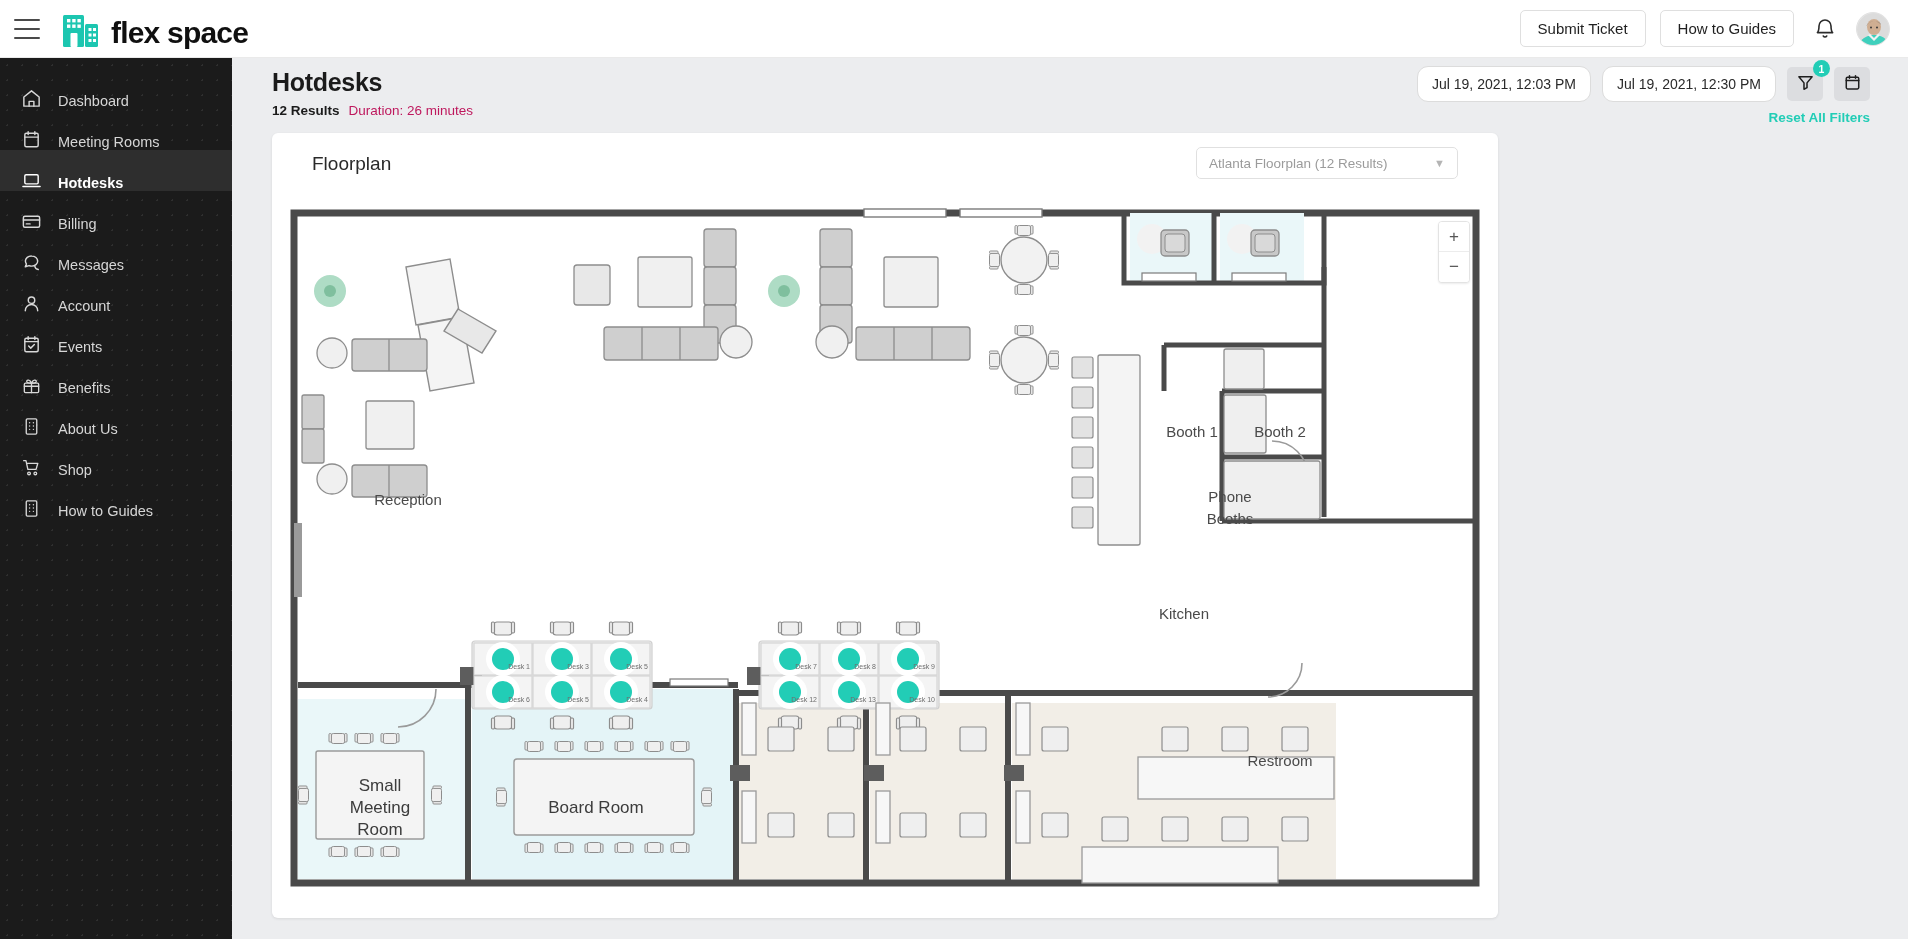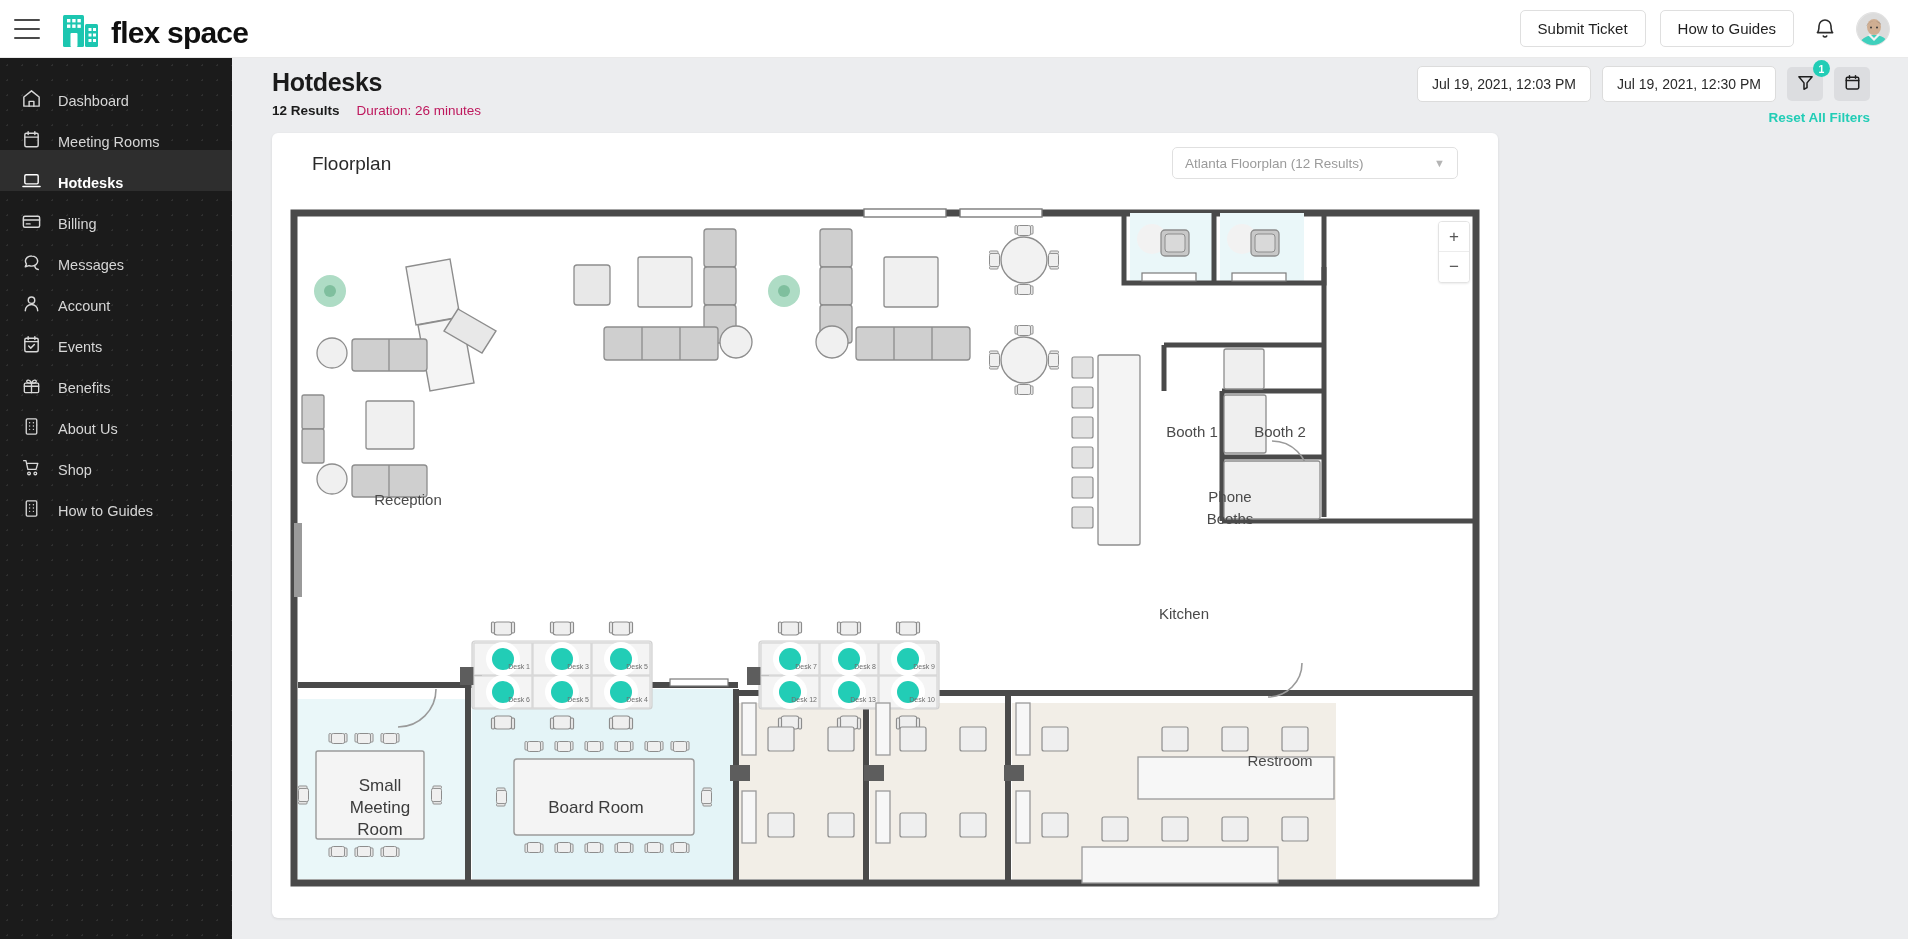--- a/index.html
+++ b/index.html
@@ -61,27 +61,27 @@
 
   
   .main {
     position: absolute; top: 58px; left: 232px;
     width: 1676px; height: 881px;
     background: #ecedef;
     overflow: hidden;
   }
   .page-head { position: relative; height: 75px; }
   .page-title { position: absolute; left: 40px; top: 10px; font-size: 25px; font-weight: bold; color: #1b1b1b; letter-spacing: -0.3px; }
-  .page-sub { position: absolute; left: 40px; top: 45px; font-size: 13.5px; display: flex; gap: 17px; align-items: flex-start; }
+  .page-sub { position: absolute; left: 40px; top: 45px; font-size: 13.5px; display: flex; gap: 9px; align-items: flex-start; }
   .page-sub .results { font-weight: bold; color: #1b1b1b; }
   .page-sub .duration { color: #be185d; }
 
   .toolbar { position: absolute; right: 38px; top: 8px; display: flex; align-items: center; gap: 11px; }
   .date-field {
-    border: 1px solid #dcdcdc; background: #fff; border-radius: 5px;
+    border: 1px solid #dcdcdc; background: #fff; border-radius: 11px;
     padding: 9px 14px; font-size: 14px; color: #2a2a2a; min-width: 132px; text-align: left;
     cursor: pointer; font-family: "Liberation Sans", sans-serif;
   }
   .icon-btn {
     width: 36px; height: 34px; border-radius: 5px; background: #dcdde0; border: none;
     display: flex; align-items: center; justify-content: center; cursor: pointer; position: relative;
   }
   .badge {
     position: absolute; top: -7px; right: -7px; min-width: 17px; height: 17px;
     border-radius: 9px; background: #22cdb6; color: #fff;
@@ -97,21 +97,21 @@
   .card {
     position: absolute; left: 40px; top: 75px;
     width: 1226px; height: 785px;
     background: #ffffff; border-radius: 6px;
     box-shadow: 0 1px 3px rgba(0,0,0,0.09);
     overflow: hidden;
   }
   .card-head { height: 72px; position: relative; text-decoration: underline; }
   .card-title { position: absolute; left: 40px; top: 20px; font-size: 19px; color: #2a2a2a; }
   .floor-select {
-    position: absolute; right: 40px; top: 14px; width: 286px;
+    position: absolute; right: 40px; top: 14px; width: 262px;
     border: 1px solid #e0e0e0; border-radius: 5px; height: 32px;
     display: flex; align-items: center; padding: 0 12px;
     font-size: 13.5px; color: #9b9b9b; cursor: pointer; background: #fff;
   }
   .floor-select .chev { margin-left: auto; color: #b4b4b4; font-size: 11px; }
 
   
   .plan-wrap { position: absolute; left: 0; top: 72px; width: 1226px; height: 700px; }
   .zoom-ctrls {
     position: absolute; right: 28px; top: 16px; z-index: 5;

